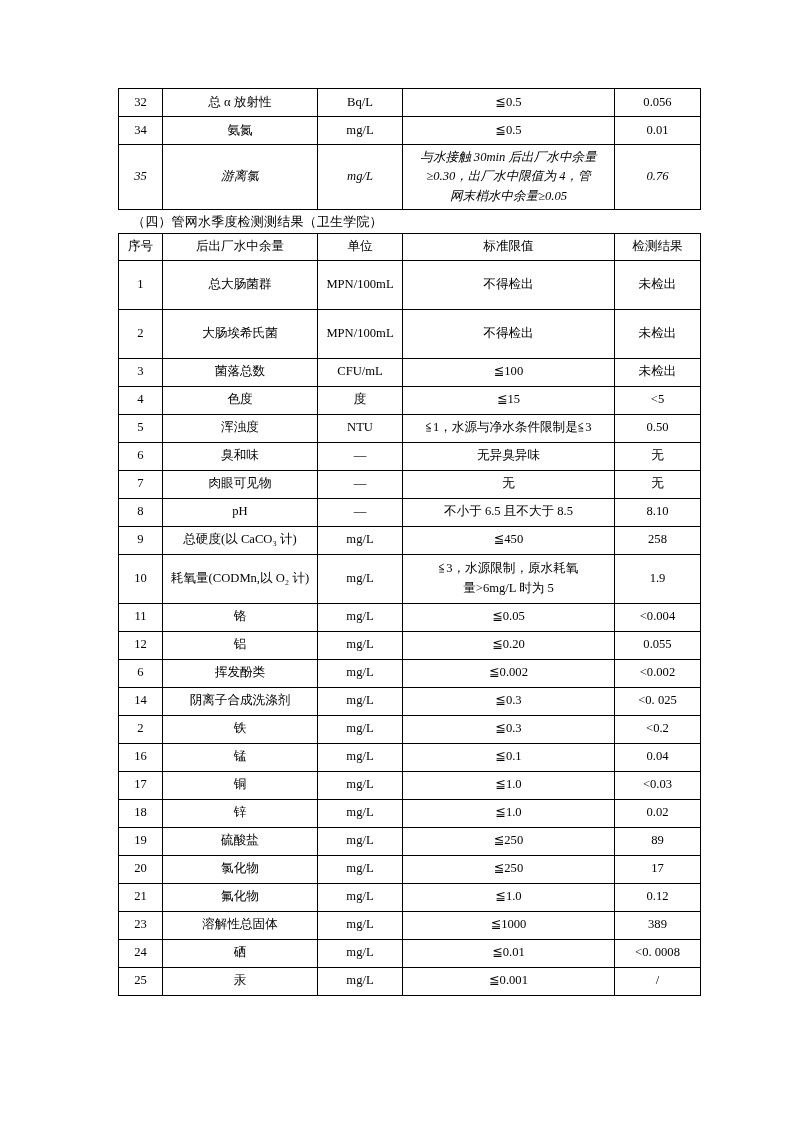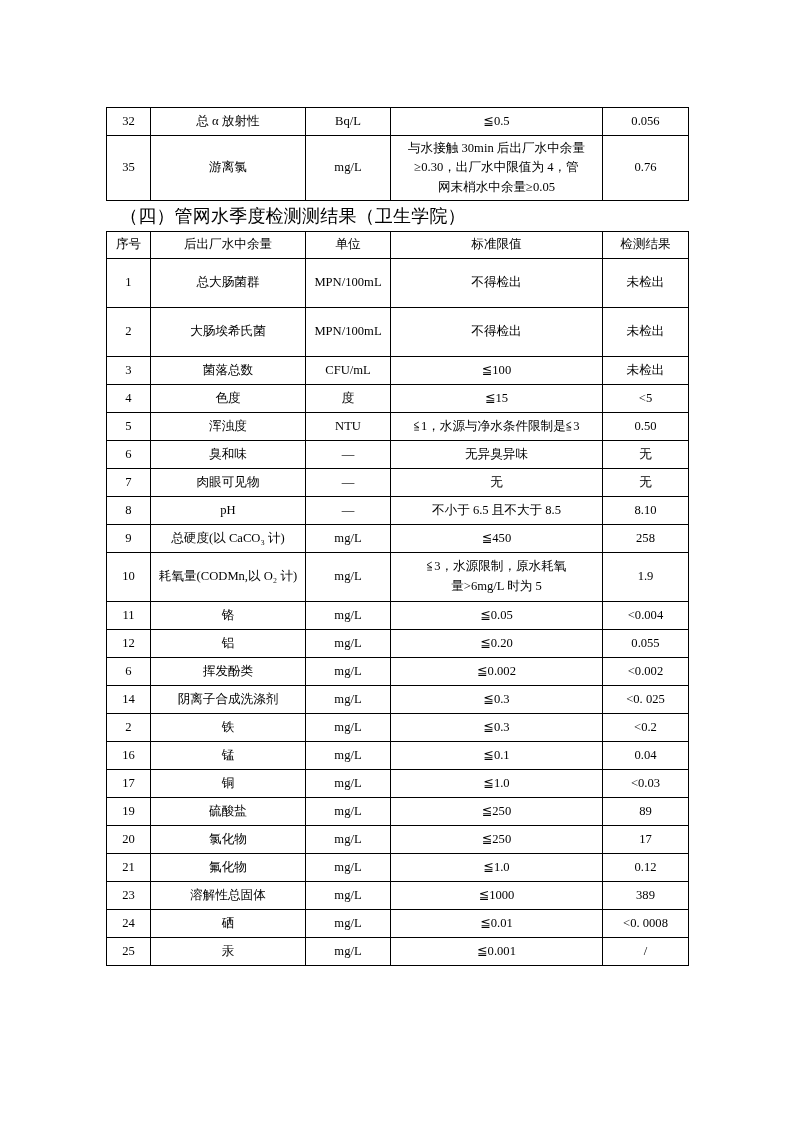--- a/index.html
+++ b/index.html
@@ -17,24 +17,23 @@
   }
   .page {
     position: absolute;
     left: 0;
     top: 0;
     width: 793px;
     height: 1122px;
   }
   .content {
     position: absolute;
-    left: 106px;
+    left: 118px;
     top: 88px;
     width: 582px;
-    margin-top: 19px;
   }
 
   table.doc-table {
     border-collapse: collapse;
     width: 582px;
     table-layout: fixed;
   }
   table.doc-table td,
   table.doc-table th {
     border: 1px solid #000000;
@@ -49,25 +48,25 @@
 
   
   col.c-no     { width: 44px; }
   col.c-item   { width: 155px; }
   col.c-unit   { width: 85px; }
   col.c-std    { width: 212px; }
   col.c-res    { width: 86px; }
 
   .r-short td { height: 23px; }
   .r-tall  td { height: 44px; }
-  .r-xtall td { height: 60px; }
+  .r-xtall td { height: 60px; font-style: italic; }
   .r-head  td { height: 22px; }
 
   .sec-heading {
-    font-size: 18px;
+    font-size: 13px;
     line-height: 1.5;
     margin: 2px 0 1px 14px;
     letter-spacing: 0.2px;
     white-space: nowrap;
   }
 
   .ml-cell {
     white-space: pre-line;
     line-height: 1.6;
   }
@@ -86,20 +85,27 @@
           <col class="c-std">
           <col class="c-res">
       </colgroup>
       <tbody>
         <tr class="r-short">
           <td>32</td>
           <td>总 α 放射性</td>
           <td>Bq/L</td>
           <td>≦0.5</td>
           <td>0.056</td>
+        </tr>
+        <tr class="r-short">
+          <td>34</td>
+          <td>氨氮</td>
+          <td>mg/L</td>
+          <td>≦0.5</td>
+          <td>0.01</td>
         </tr>
         <tr class="r-xtall">
           <td>35</td>
           <td>游离氯</td>
           <td>mg/L</td>
           <td class="ml-cell">与水接触 30min 后出厂水中余量
 ≥0.30，出厂水中限值为 4，管
 网末梢水中余量≥0.05</td>
           <td>0.76</td>
         </tr>
@@ -240,20 +246,27 @@
             <td>0.04</td>
           </tr>
           <tr class="r-short">
             <td>17</td>
             <td>铜</td>
             <td>mg/L</td>
             <td>≦1.0</td>
             <td>&lt;0.03</td>
           </tr>
           <tr class="r-short">
+            <td>18</td>
+            <td>锌</td>
+            <td>mg/L</td>
+            <td>≦1.0</td>
+            <td>0.02</td>
+          </tr>
+          <tr class="r-short">
             <td>19</td>
             <td>硫酸盐</td>
             <td>mg/L</td>
             <td>≦250</td>
             <td>89</td>
           </tr>
           <tr class="r-short">
             <td>20</td>
             <td>氯化物</td>
             <td>mg/L</td>

